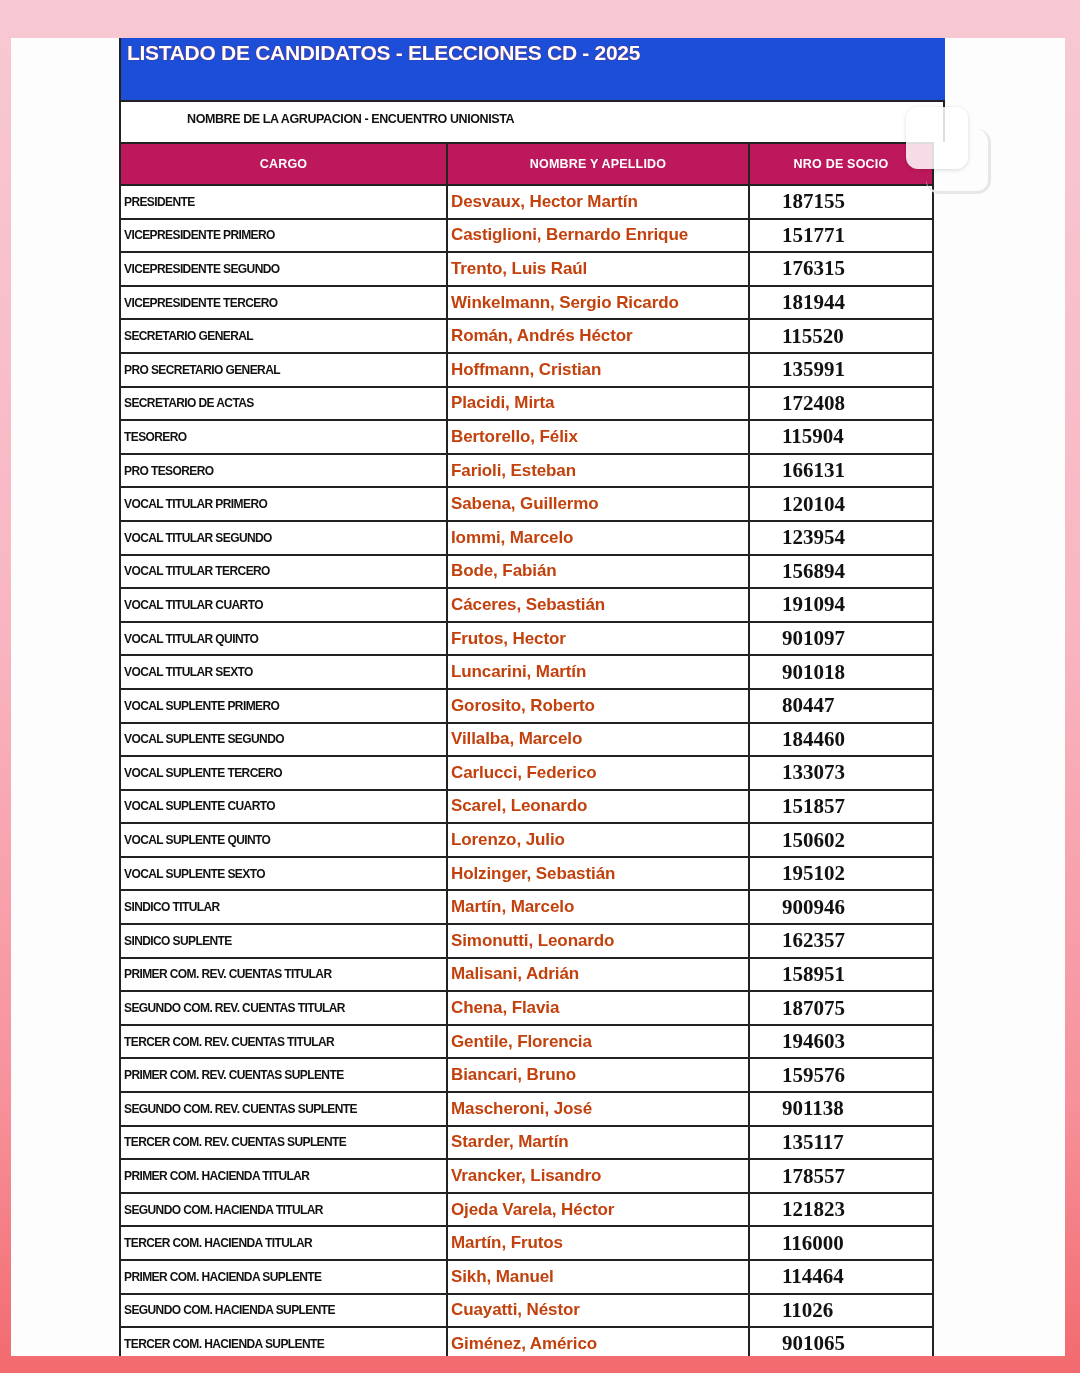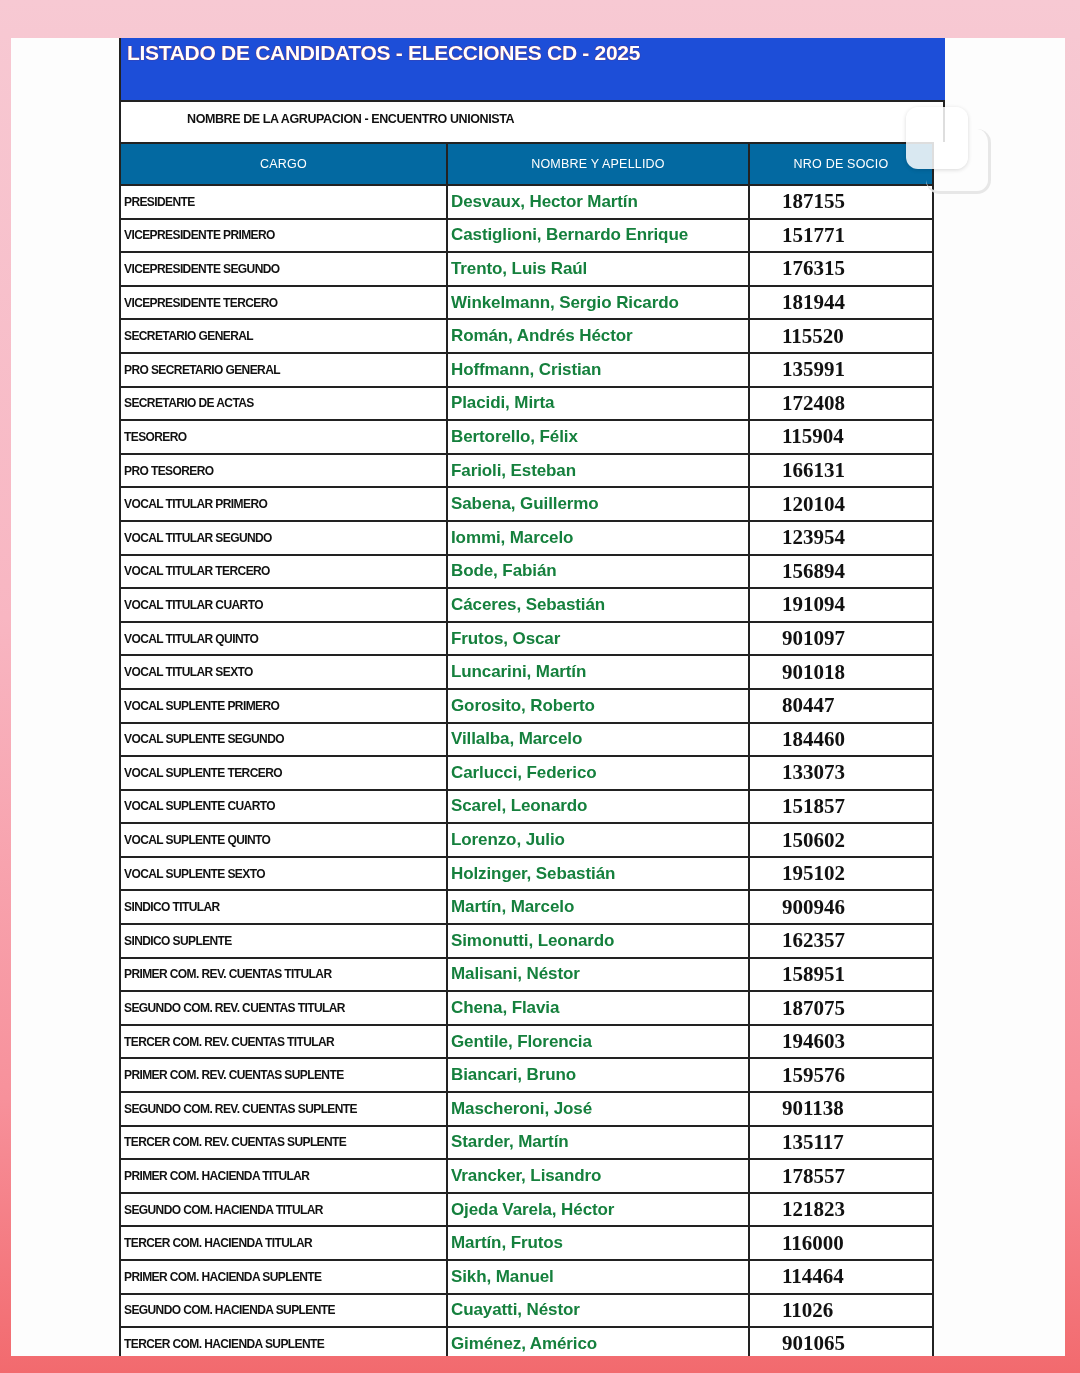--- a/index.html
+++ b/index.html
@@ -31,29 +31,29 @@
   }
   .group-label {
     position: absolute; left: 22px; top: 10px; font-size: 12.5px; font-weight: bold; color: #111;
     letter-spacing: -0.4px;
     margin-left: 44px;
   }
   table {
     border-collapse: collapse; width: 813px; table-layout: fixed;
   }
   th {
-    background: #0369a1; color: #fff; font-weight: normal; font-size: 12.5px; height: 38px;
+    background: #be185d; color: #fff; font-weight: bold; font-size: 12.5px; height: 38px;
     border: 2px solid #222; letter-spacing: 0.2px;
   }
   td {
     height: 31.6px; border: 2px solid #222; padding: 0 0 0 3px; background: #fff;
     overflow: hidden; white-space: nowrap;
   }
   td.cargo { font-size: 12px; font-weight: bold; letter-spacing: -0.6px; color: #111; }
-  td.nombre { font-size: 17px; font-weight: bold; color: #15803d; letter-spacing: -0.1px; }
+  td.nombre { font-size: 17px; font-weight: bold; color: #c2410c; letter-spacing: -0.1px; }
   td.socio { font-family: "Liberation Serif", serif; font-size: 21px; font-weight: bold; color: #111; padding-left: 32px; }
   col.c1 { width: 327px; } col.c2 { width: 302px; } col.c3 { width: 184px; }
   .overlay-icon {
     position: absolute; left: 906px; top: 107px; width: 66px; height: 66px;
   }
   .overlay-icon .sq1 {
     position: absolute; left: 0; top: 0; width: 62px; height: 62px; border-radius: 12px;
     background: rgba(255,255,255,0.85); box-shadow: 0 1px 4px rgba(0,0,0,0.15);
   }
   .overlay-icon .sq2 {
@@ -146,21 +146,21 @@
             <td class="nombre">Bode, Fabián</td>
             <td class="socio">156894</td>
           </tr>
           <tr>
             <td class="cargo">VOCAL TITULAR CUARTO</td>
             <td class="nombre">Cáceres, Sebastián</td>
             <td class="socio">191094</td>
           </tr>
           <tr>
             <td class="cargo">VOCAL TITULAR QUINTO</td>
-            <td class="nombre">Frutos, Oscar</td>
+            <td class="nombre">Frutos, Hector</td>
             <td class="socio">901097</td>
           </tr>
           <tr>
             <td class="cargo">VOCAL TITULAR SEXTO</td>
             <td class="nombre">Luncarini, Martín</td>
             <td class="socio">901018</td>
           </tr>
           <tr>
             <td class="cargo">VOCAL SUPLENTE PRIMERO</td>
             <td class="nombre">Gorosito, Roberto</td>
@@ -196,21 +196,21 @@
             <td class="nombre">Martín, Marcelo</td>
             <td class="socio">900946</td>
           </tr>
           <tr>
             <td class="cargo">SINDICO SUPLENTE</td>
             <td class="nombre">Simonutti, Leonardo</td>
             <td class="socio">162357</td>
           </tr>
           <tr>
             <td class="cargo">PRIMER COM. REV. CUENTAS TITULAR</td>
-            <td class="nombre">Malisani, Néstor</td>
+            <td class="nombre">Malisani, Adrián</td>
             <td class="socio">158951</td>
           </tr>
           <tr>
             <td class="cargo">SEGUNDO COM. REV. CUENTAS TITULAR</td>
             <td class="nombre">Chena, Flavia</td>
             <td class="socio">187075</td>
           </tr>
           <tr>
             <td class="cargo">TERCER COM. REV. CUENTAS TITULAR</td>
             <td class="nombre">Gentile, Florencia</td>

